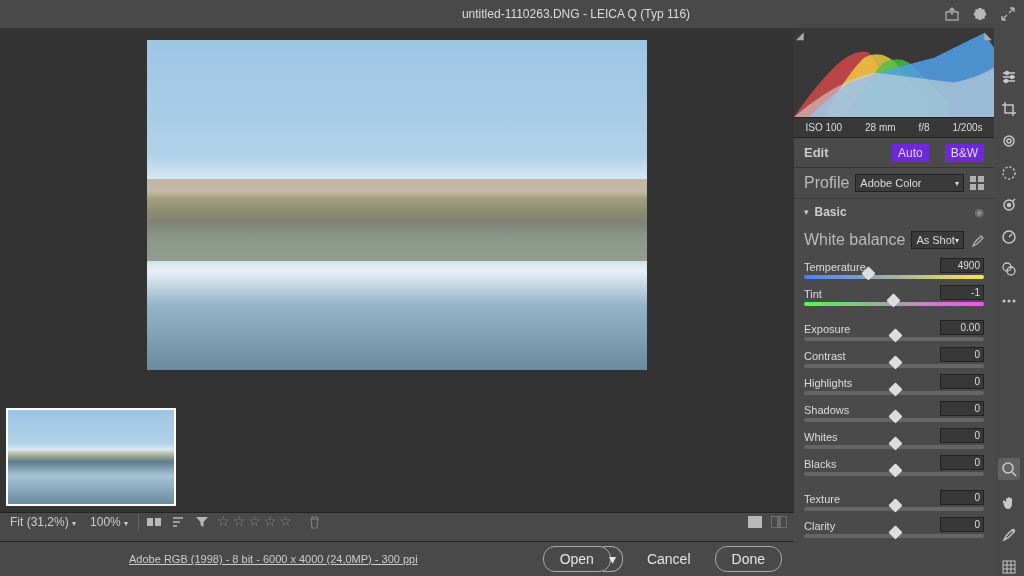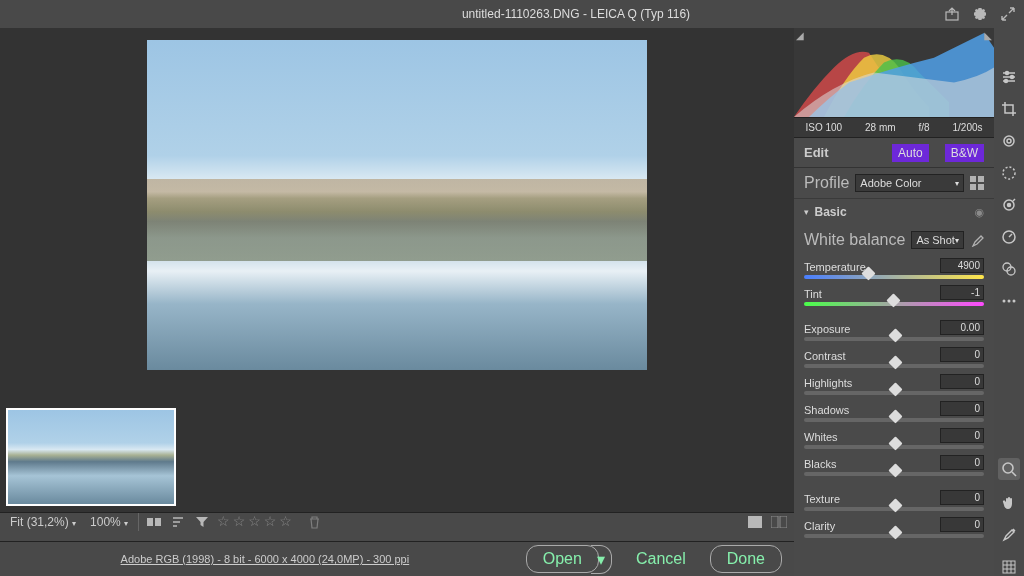--- a/index.html
+++ b/index.html
@@ -16,21 +16,21 @@
 .filmstrip{height:110px;background:#333;padding:6px;display:flex}
 .thumb{width:170px;height:98px;border:2px solid #fff;background:linear-gradient(to bottom,#9dc5e4 0%,#b0d1e8 35%,#d8e8f2 42%,#a8b193 48%,#5f7a8c 55%,#a6c4d6 70%,#6a8a9e 100%)}
 .view-bar{height:30px;background:#494949;display:flex;align-items:flex-start;padding:0 6px;gap:6px;border-top:1px solid #222;border-bottom:1px solid #222}
 .zoom-sel{background:#494949;color:#ccc;border:none;font-size:12px;padding:2px 4px}
 .divider{width:1px;height:18px;background:#666}
 .bar-ico{width:18px;height:18px;display:flex;align-items:center;justify-content:center;opacity:.85;cursor:pointer}
 .stars{display:flex;gap:3px;margin:0 auto}
 .star{color:#888;font-size:14px}
 .footer{height:34px;background:#494949;display:flex;align-items:center;padding:0 12px;font-size:11px}
 .footer .info{flex:1;text-align:center;text-decoration:underline;color:#ccc}
-.btn{border:1px solid #aaa;border-radius:12px;padding:4px 16px;background:transparent;color:#86efac;font-size:16px;cursor:pointer;margin-left:8px}
+.btn{border:1px solid #aaa;border-radius:12px;padding:4px 16px;background:transparent;color:#e5e5e5;font-size:14px;cursor:pointer;margin-left:8px}
 .btn.txt{border:none}
 .btn-drop{display:flex;align-items:center}
 .btn-drop .chev{border:1px solid #aaa;border-left:none;border-radius:0 12px 12px 0;padding:4px 6px;margin-left:-8px}
 .edit-panel{width:200px;background:#4a4a4a;display:flex;flex-direction:column;overflow-y:auto;font-size:11px}
 .histogram{height:90px;background:#383838;position:relative;border-bottom:1px solid #222}
 .histo-svg{width:100%;height:100%}
 .clip-arrow{position:absolute;top:2px;font-size:10px;color:#aaa;cursor:pointer}
 .clip-arrow.left{left:2px}
 .clip-arrow.right{right:2px}
 .exif-row{height:20px;display:flex;align-items:center;justify-content:space-around;background:#383838;font-size:10px;color:#ddd;border-bottom:1px solid #222}

